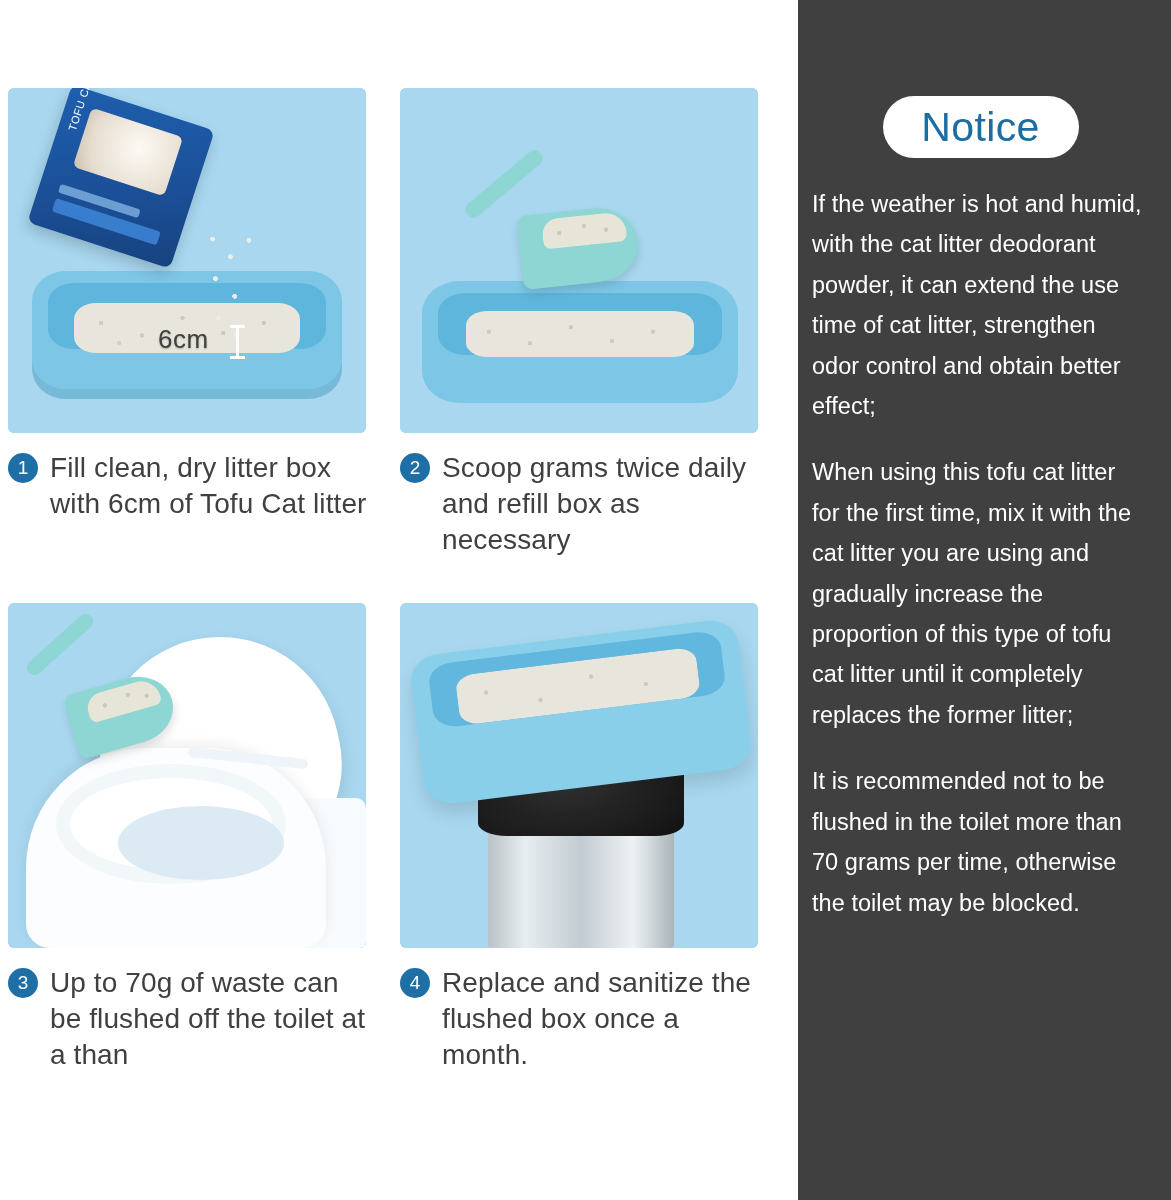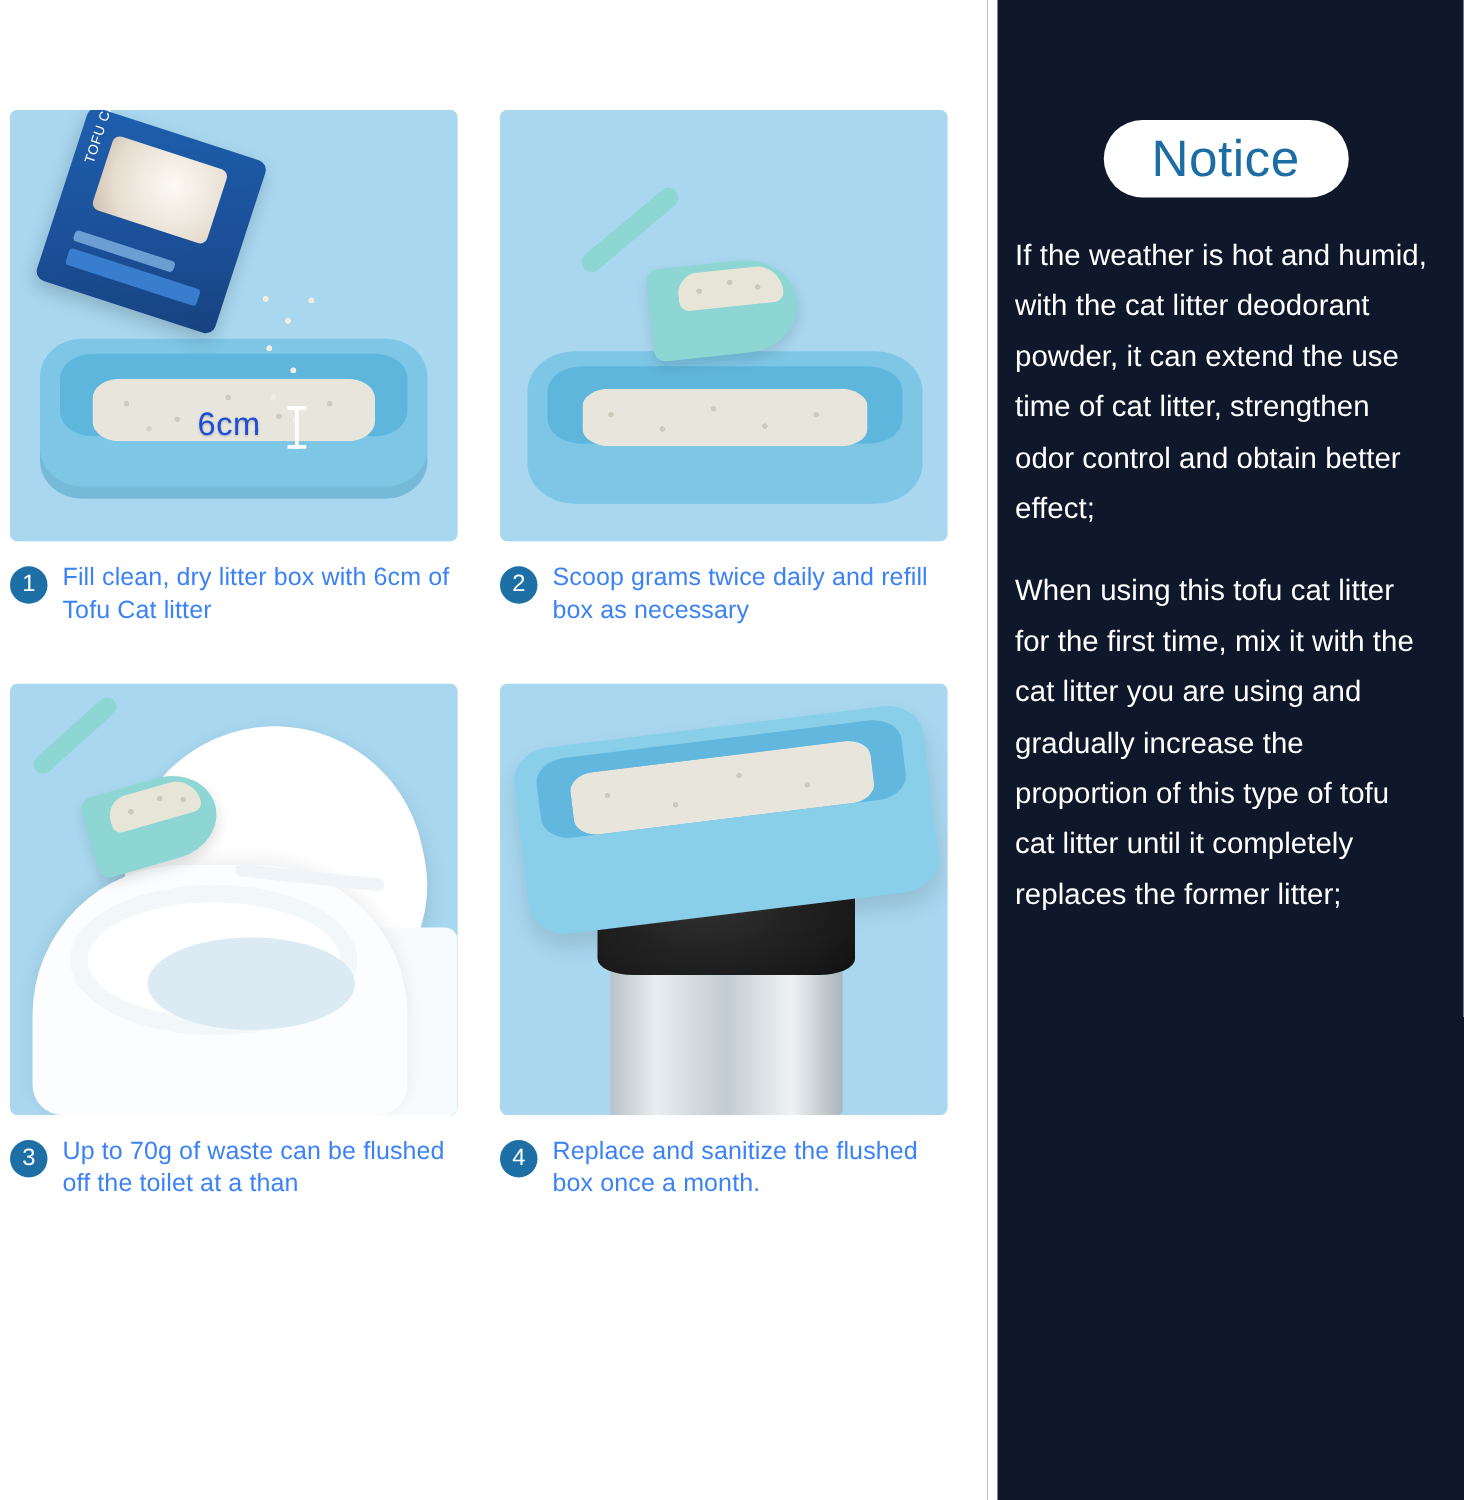--- a/index.html
+++ b/index.html
@@ -58,32 +58,32 @@
     border-radius: 50%;
     background: #1d6fa5;
     color: #ffffff;
     font-size: 19px;
     line-height: 30px;
     text-align: center;
     flex: 0 0 30px;
     margin-top: 3px;
   }
   .cap-text {
-    color: #3b82f6;
-    font-size: 20px;
+    color: #404040;
+    font-size: 28px;
     line-height: 1.28;
     letter-spacing: .1px;
   }
   .row2 { margin-top: 46px; }
 
   
   .notice-col {
     width: 381px;
     height: 100%;
-    background: #0f172a;
+    background: #404040;
     position: relative;
     box-sizing: border-box;
     padding: 0 22px;
   }
   .notice-accent {
     position: absolute;
     left: 0; top: 0; bottom: 0;
     width: 8px;
     background: #ffffff;
   }
@@ -183,21 +183,21 @@
       radial-gradient(circle at 72% 8%,  #efece2 2.2px, transparent 2.6px),
       radial-gradient(circle at 30% 40%, #efece2 2.2px, transparent 2.6px),
       radial-gradient(circle at 60% 52%, #efece2 2.2px, transparent 2.6px),
       radial-gradient(circle at 40% 70%, #efece2 2.2px, transparent 2.6px),
       radial-gradient(circle at 68% 82%, #efece2 2.2px, transparent 2.6px),
       radial-gradient(circle at 22% 90%, #efece2 2.2px, transparent 2.6px);
     transform: rotate(6deg);
   }
   .meas {
     position:absolute; left:150px; bottom:78px;
-    color:#1d4ed8; font-size:26px; letter-spacing:.5px;
+    color:#404040; font-size:26px; letter-spacing:.5px;
     text-shadow:0 1px 2px rgba(0,0,0,.25);
   }
   .meas-bar {
     position:absolute; left:228px; bottom:74px; width:3px; height:34px; background:#ffffff;
   }
   .meas-bar:before, .meas-bar:after{
     content:""; position:absolute; left:-6px; width:15px; height:3px; background:#ffffff;
   }
   .meas-bar:before{ top:0; }
   .meas-bar:after{ bottom:0; }
@@ -425,16 +425,17 @@
   </div>
 
   <div class="notice-col">
     <div class="notice-accent"></div>
     <div class="notice-badge">
       <span>Notice</span>
     </div>
     <div class="notice-body">
       <p>If the weather is hot and humid, with the cat litter deodorant powder, it can extend the use time of cat litter, strengthen odor control and obtain better effect;</p>
       <p>When using this tofu cat litter for the first time, mix it with the cat litter you are using and gradually increase the proportion of this type of tofu cat litter until it completely replaces the former litter;</p>
+      <p>It is recommended not to be flushed in the toilet more than 70 grams per time, otherwise the toilet may be blocked.</p>
     </div>
   </div>
 
 </div>
 
 </body></html>

